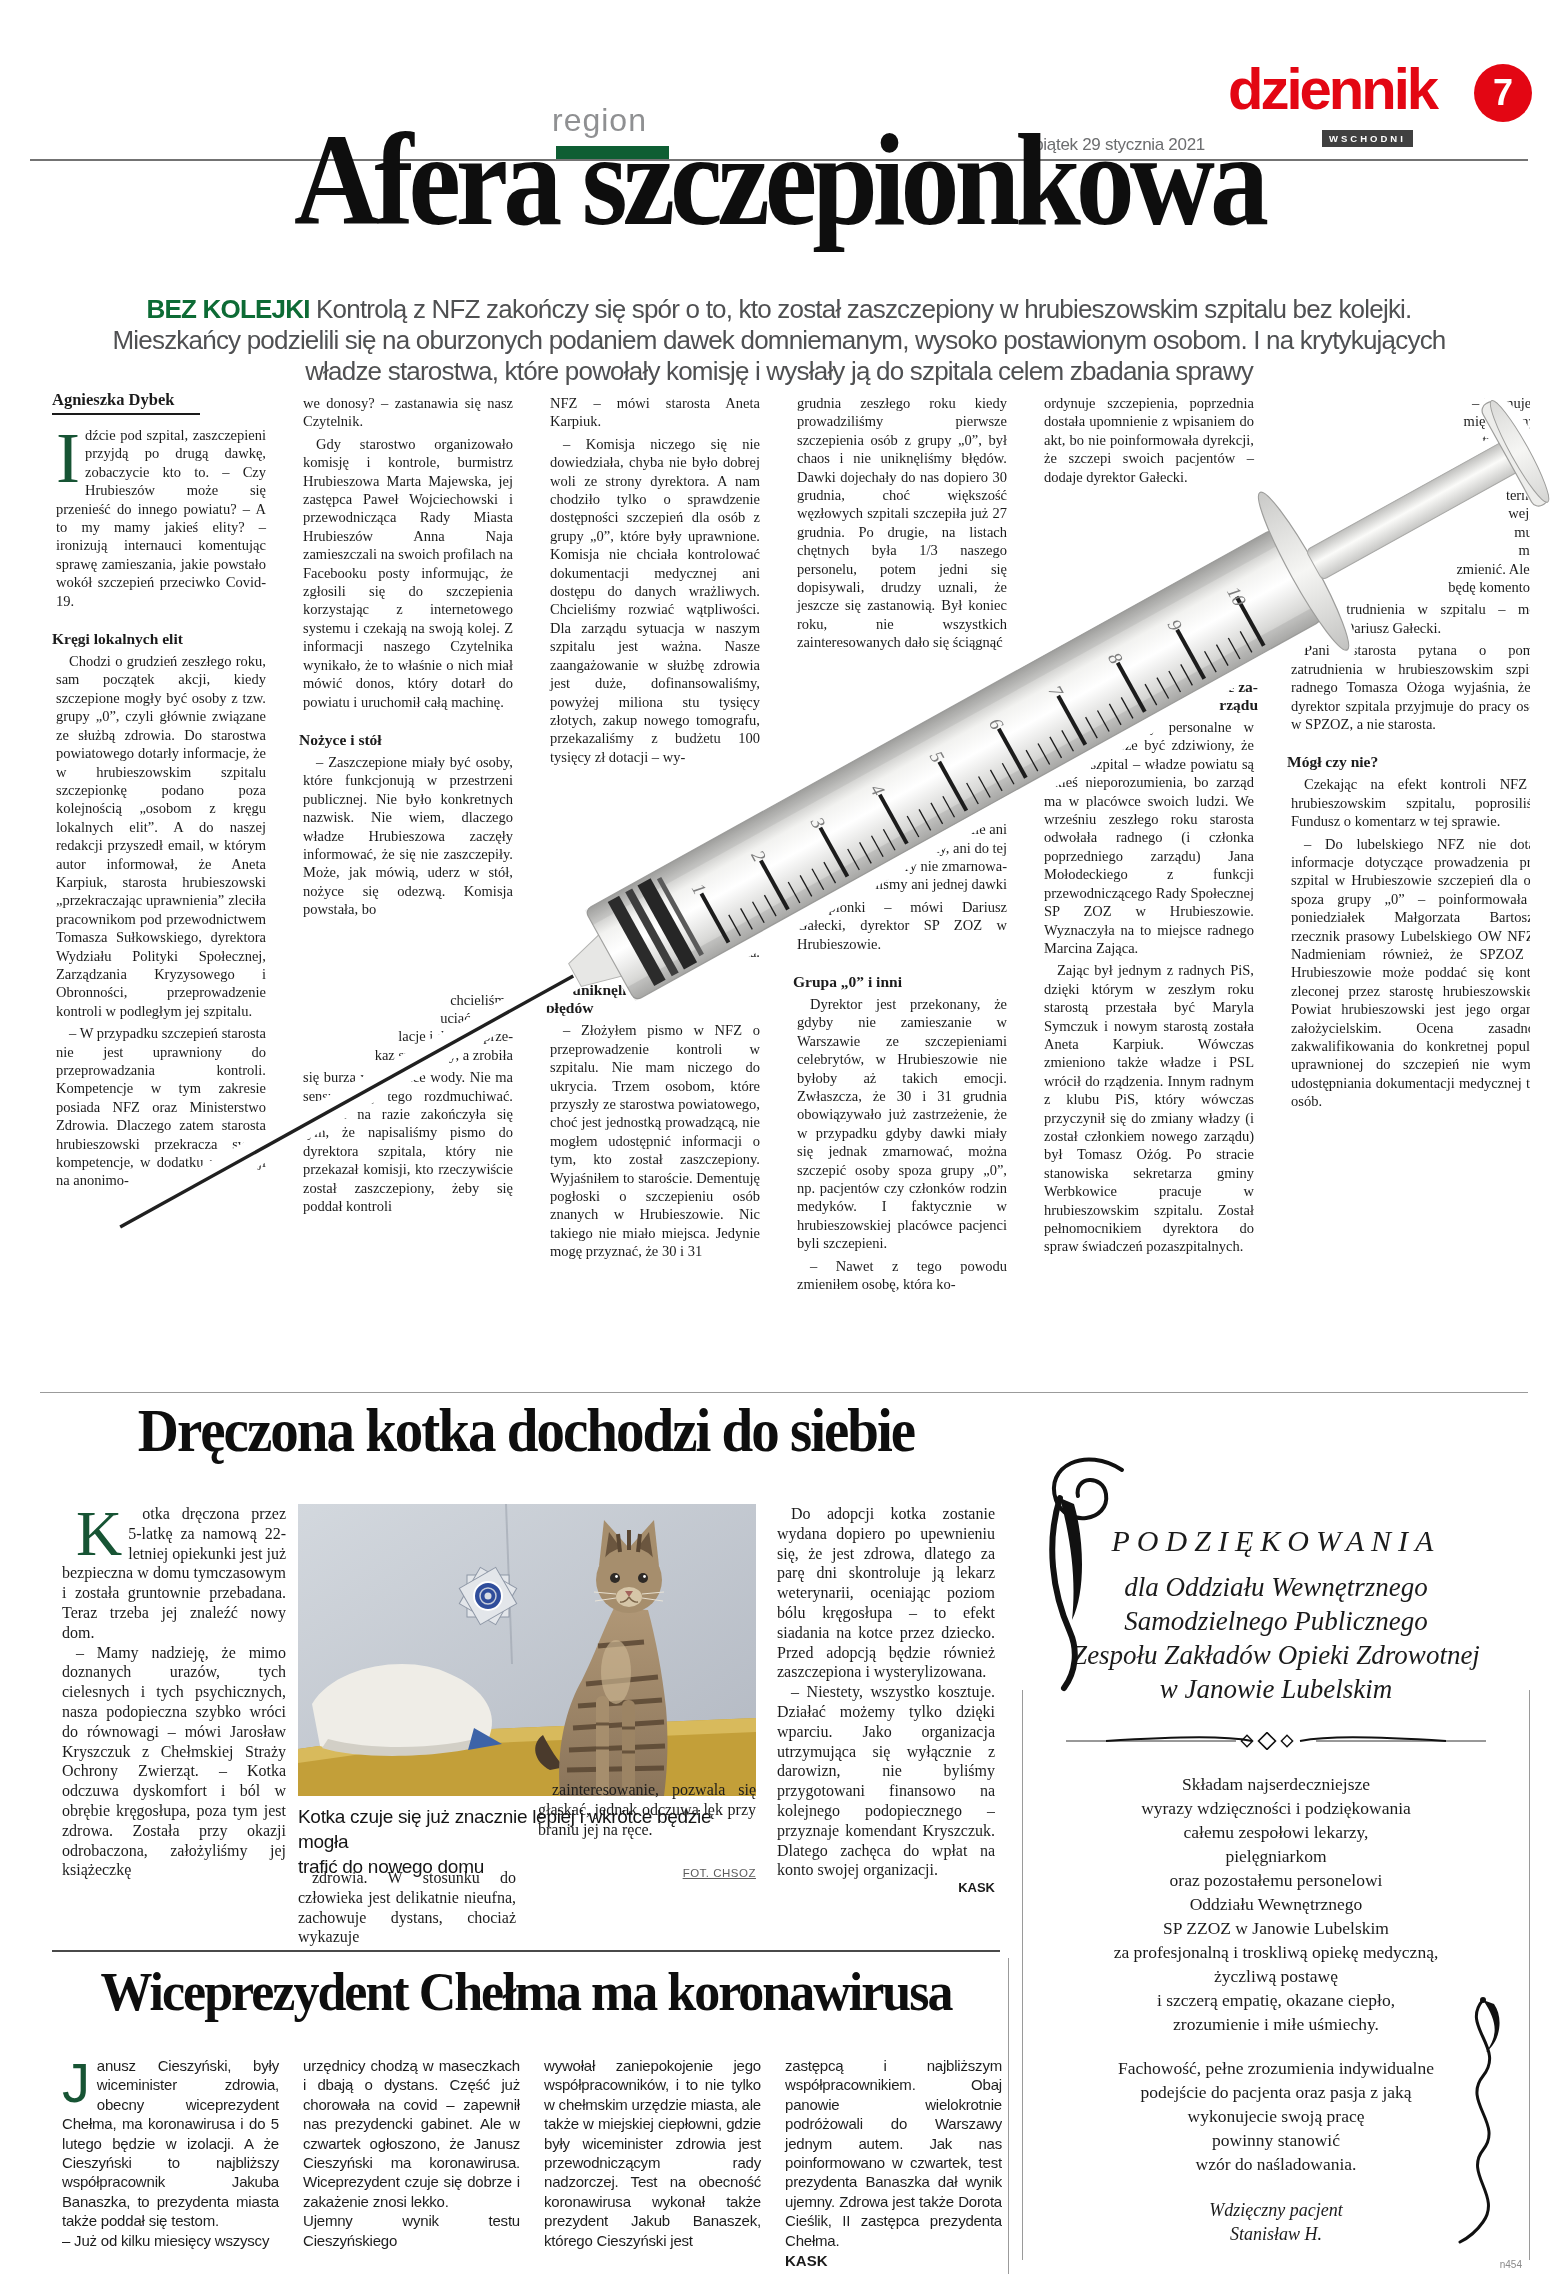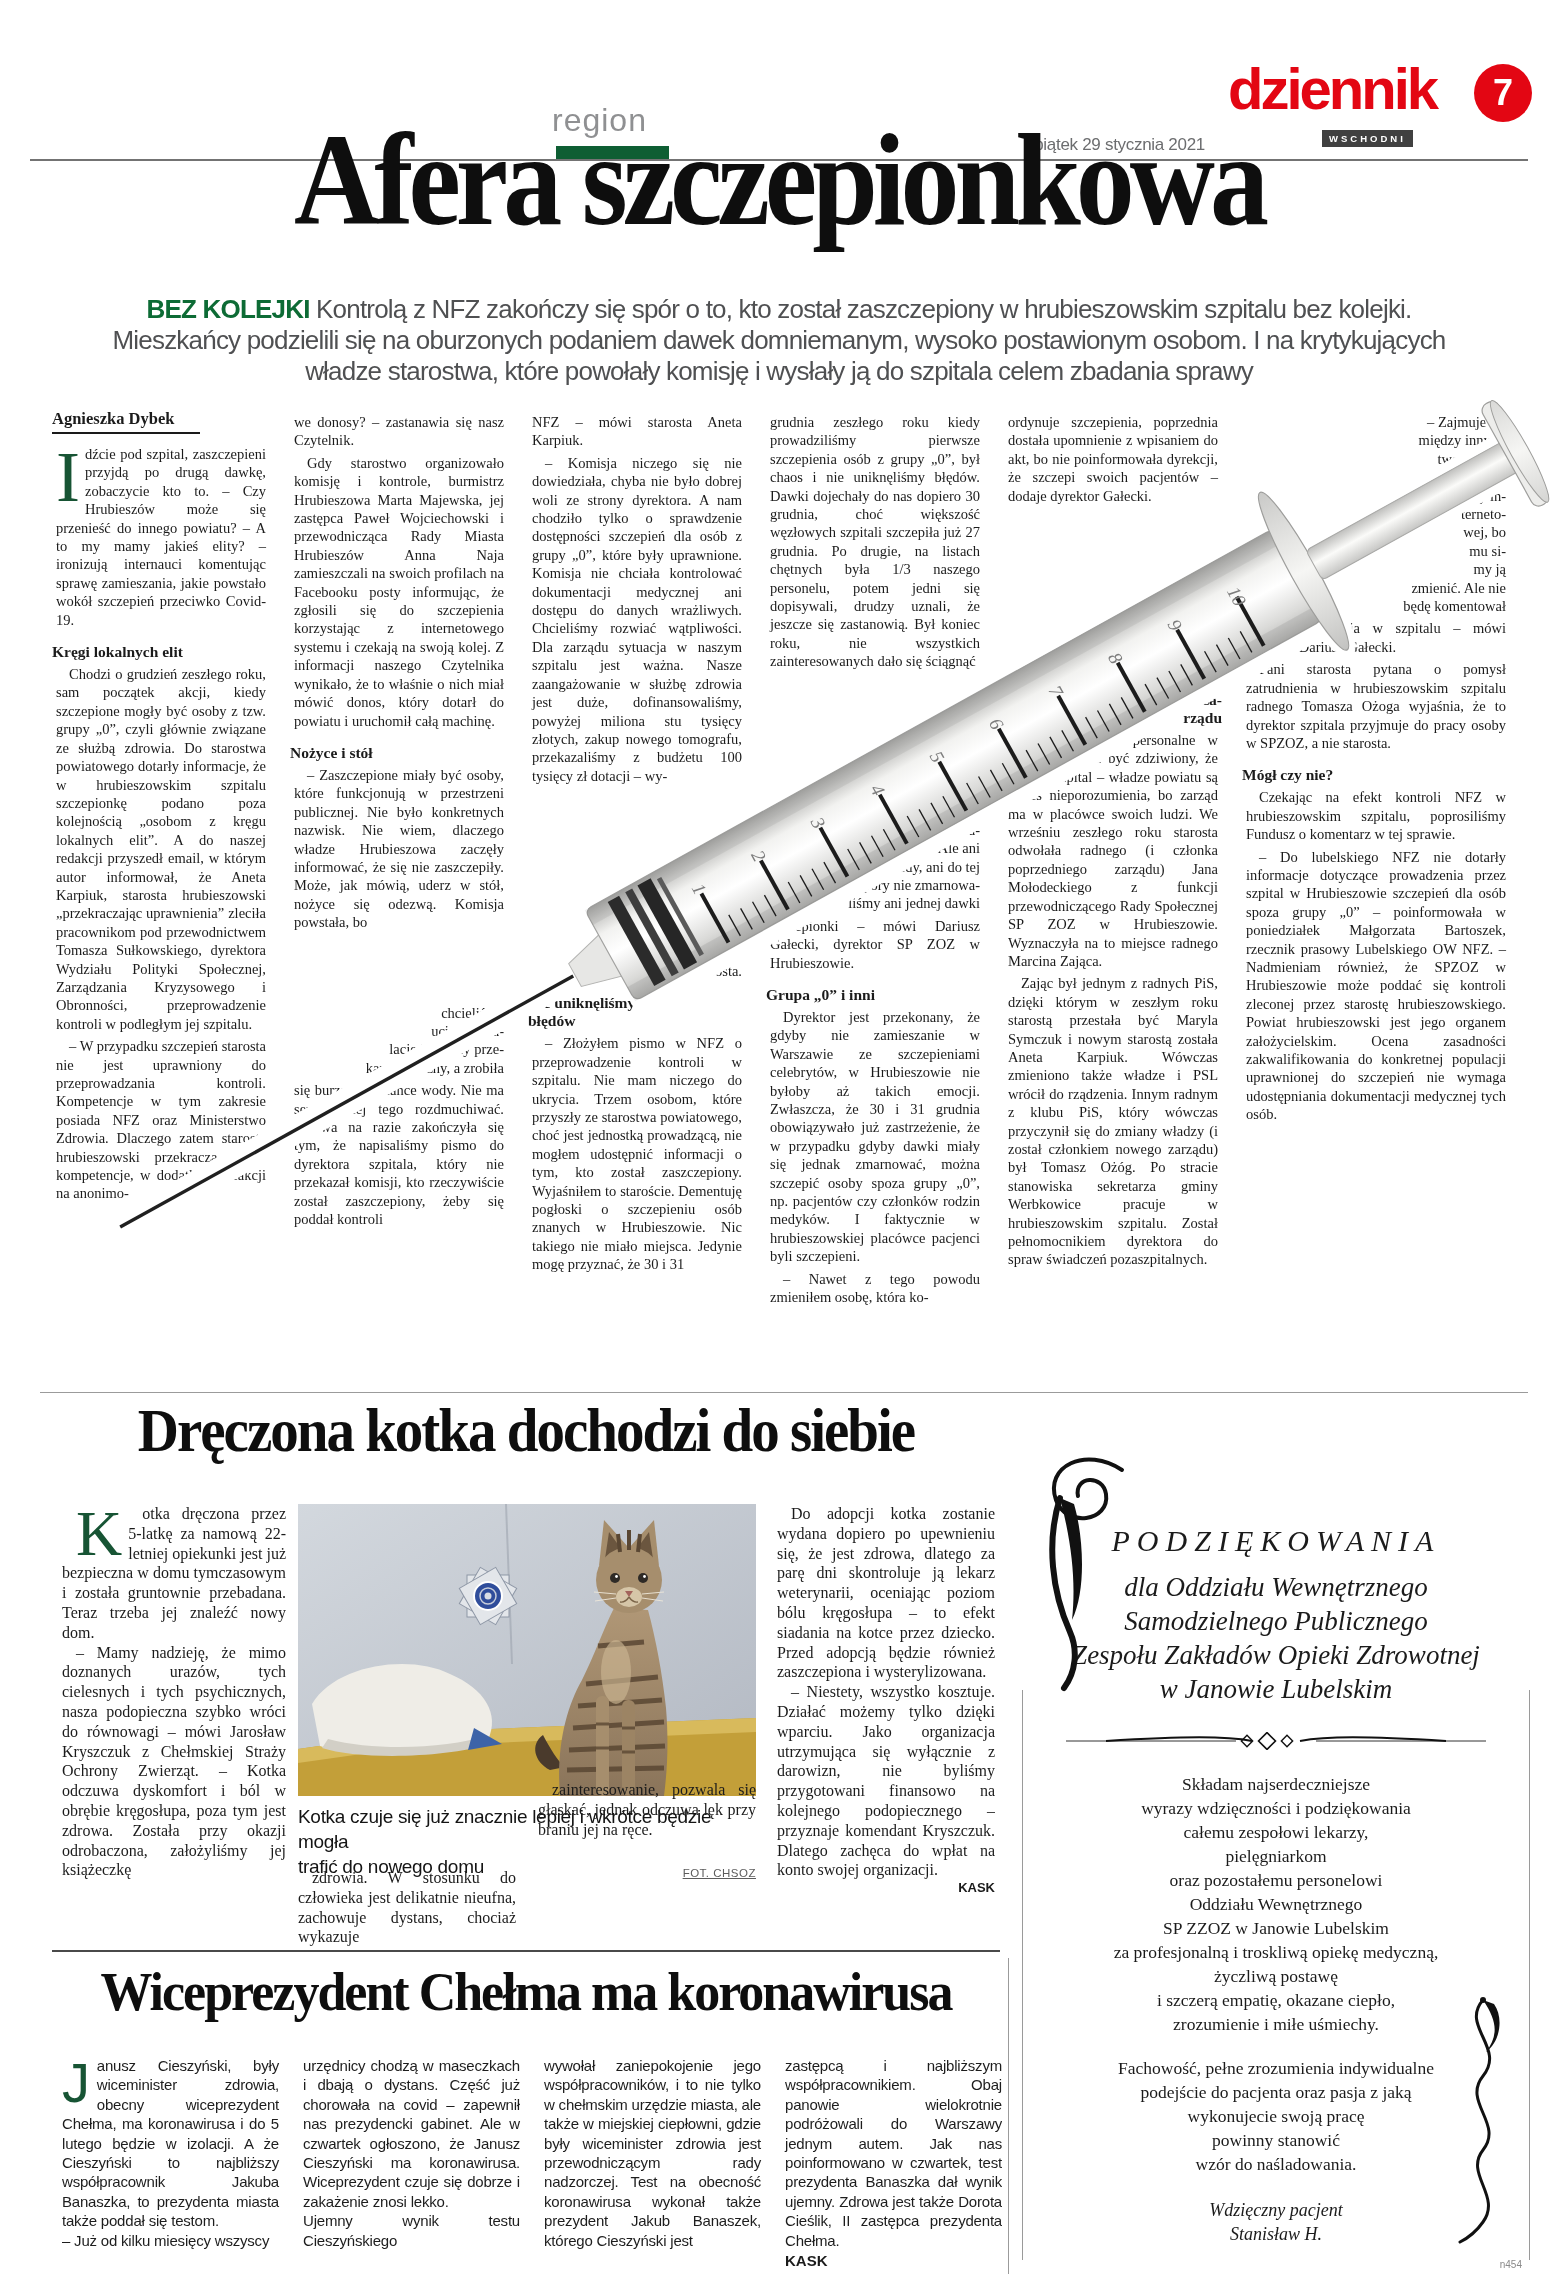--- a/index.html
+++ b/index.html
@@ -27,28 +27,28 @@
               color:#fff;font:700 36px/58px var(--sans);text-align:center;}
 
   
   .h1wrap{left:30px;top:108px;width:1498px;text-align:center;transform:scaleY(1.12);transform-origin:top center;}
   .mainhead{margin:0;font:700 118px/130px var(--serif);letter-spacing:-5px;color:#0e0e0e;}
   .lead{left:99px;top:294px;width:1360px;text-align:center;font:400 26px/31px var(--sans);
         color:#4f5052;letter-spacing:-0.8px;}
   .kicker{color:#0d6b35;font-weight:700;}
 
   
-  .cols{left:52px;top:409px;width:1478px;height:992px;display:flex;gap:20px;overflow:hidden;}
+  .cols{left:52px;top:390px;width:1478px;height:992px;display:flex;gap:29px;overflow:hidden;}
   .col{width:218px;flex:none;}
   .col.wide{width:268px;}
   .byline{font:700 16.5px var(--serif);border-bottom:2px solid #1a1a1a;display:inline-block;
           padding:0 26px 3px 0;margin-bottom:7px;}
   .bp{font:400 14.5px/18.4px var(--serif);text-align:justify;margin:4px;text-indent:13px;color:var(--ink);}
   .ni{text-indent:0;}
-  .sh{font:700 15.5px/18px var(--serif);margin:14px 0 3px;}
+  .sh{font:700 15.5px/18px var(--serif);margin:20px 0 3px;}
   .pre{white-space:pre-line;}
   .stair{white-space:pre-line;text-align:right;text-indent:0;}
   .dc{float:left;font:400 72px/58px var(--serif);color:var(--dropgreen);padding:3px 5px 0 0;}
   .sp{width:100%;}
 
   
   .rule{background:#9b9b9b;}
   .rule-dark{background:#4a4a4a;}
 
   

